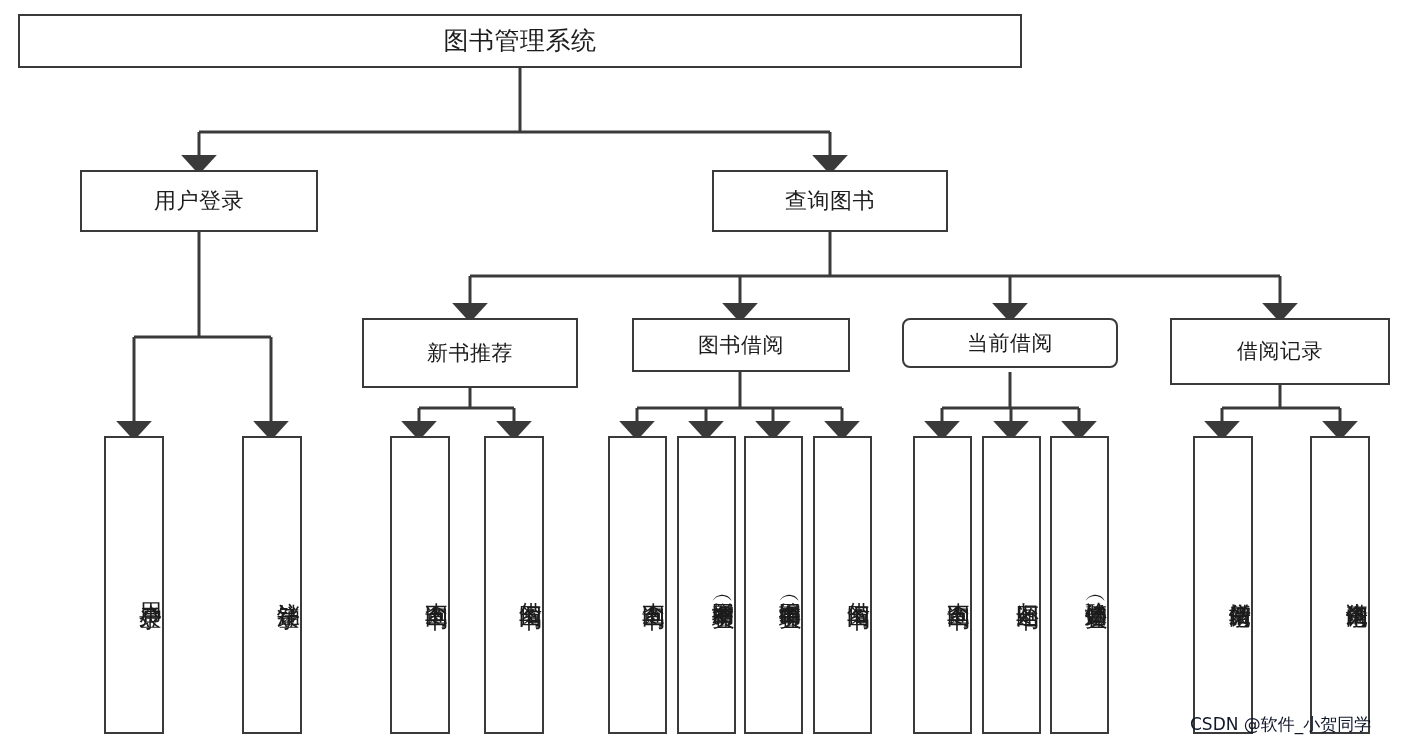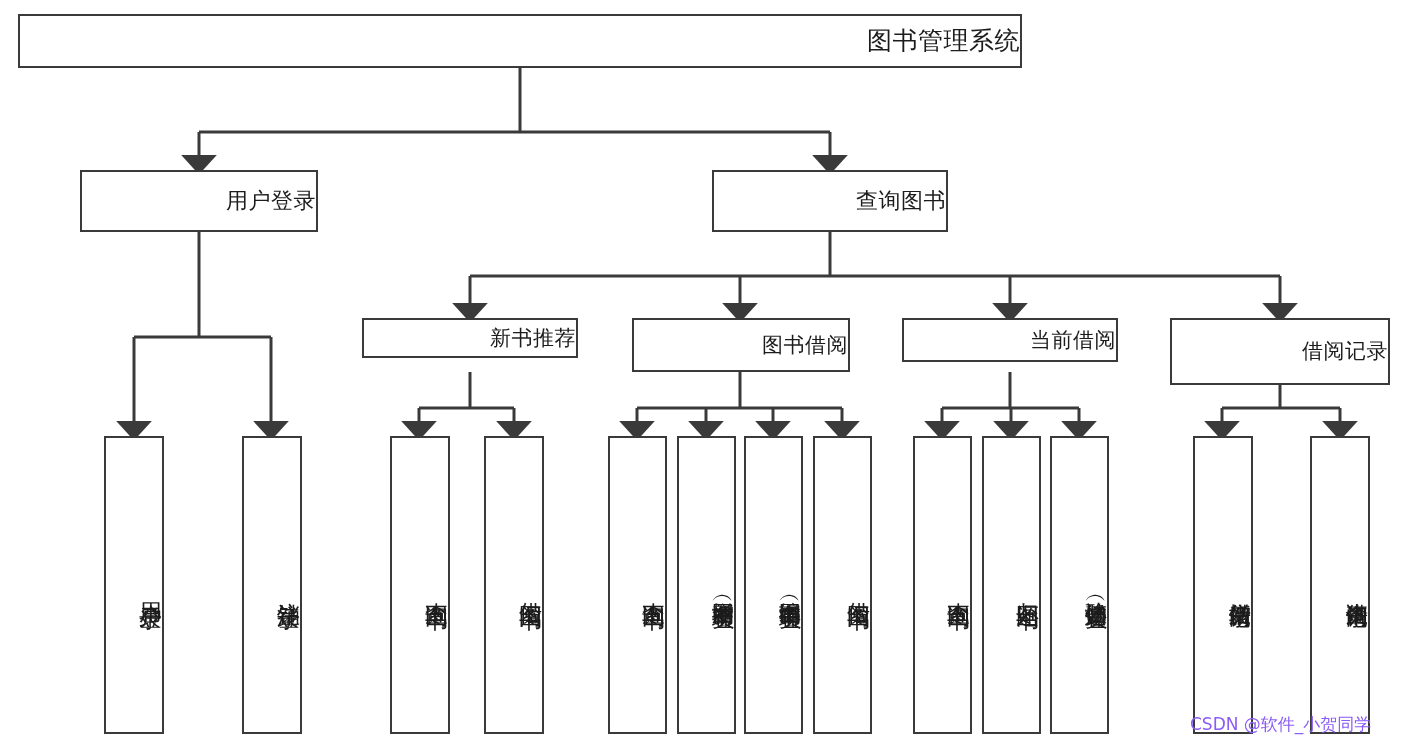--- a/index.html
+++ b/index.html
@@ -27,21 +27,21 @@
     height: 747px;
     pointer-events: none;
   }
   .node {
     position: absolute;
     box-sizing: border-box;
     border: 2.5px solid #3a3a3a;
     background: #ffffff;
     display: flex;
     align-items: center;
-    justify-content: flex-end;
+    justify-content: center;
     color: #1c1c1c;
     z-index: 2;
   }
   .node-label {
     display: block;
     line-height: 1.18;
     letter-spacing: 0.5px;
     white-space: nowrap;
   }
   
@@ -67,21 +67,21 @@
   }
   .leaf.tall .node-label {
     font-size: 22px;
     letter-spacing: 1px;
   }
   #watermark {
     position: absolute;
     left: 1190px;
     top: 713px;
     font-size: 17px;
-    color: #8b5cf6;
+    color: #0f172a;
     white-space: nowrap;
     z-index: 5;
     font-family: "DejaVu Sans", "Liberation Sans", sans-serif;
   }
 </style>
 </head>
 <body>
 
 <div id="diagram-root">
 
@@ -140,29 +140,29 @@
   </div>
 
   <div class="node lvl-1" style="left:80px; top:170px; width:238px; height:62px;">
     <span class="node-label">用户登录</span>
   </div>
 
   <div class="node lvl-1" style="left:712px; top:170px; width:236px; height:62px;">
     <span class="node-label">查询图书</span>
   </div>
 
-  <div class="node lvl-2" style="left:362px; top:318px; width:216px; height:40px;">
+  <div class="node lvl-2" style="left:362px; top:318px; width:216px; height:70px;">
     <span class="node-label">新书推荐</span>
   </div>
 
   <div class="node lvl-2" style="left:632px; top:318px; width:218px; height:54px;">
     <span class="node-label">图书借阅</span>
   </div>
 
-  <div class="node lvl-2" style="left:902px; top:318px; width:216px; height:44px;">
+  <div class="node lvl-2" style="left:902px; top:318px; width:216px; height:50px;border-radius:8px;">
     <span class="node-label">当前借阅</span>
   </div>
 
   <div class="node lvl-2" style="left:1170px; top:318px; width:220px; height:67px;">
     <span class="node-label">借阅记录</span>
   </div>
 
   <div class="node leaf" style="left:104px; top:436px; width:60px; height:298px;">
     <span class="node-label">用户登录</span>
   </div>

